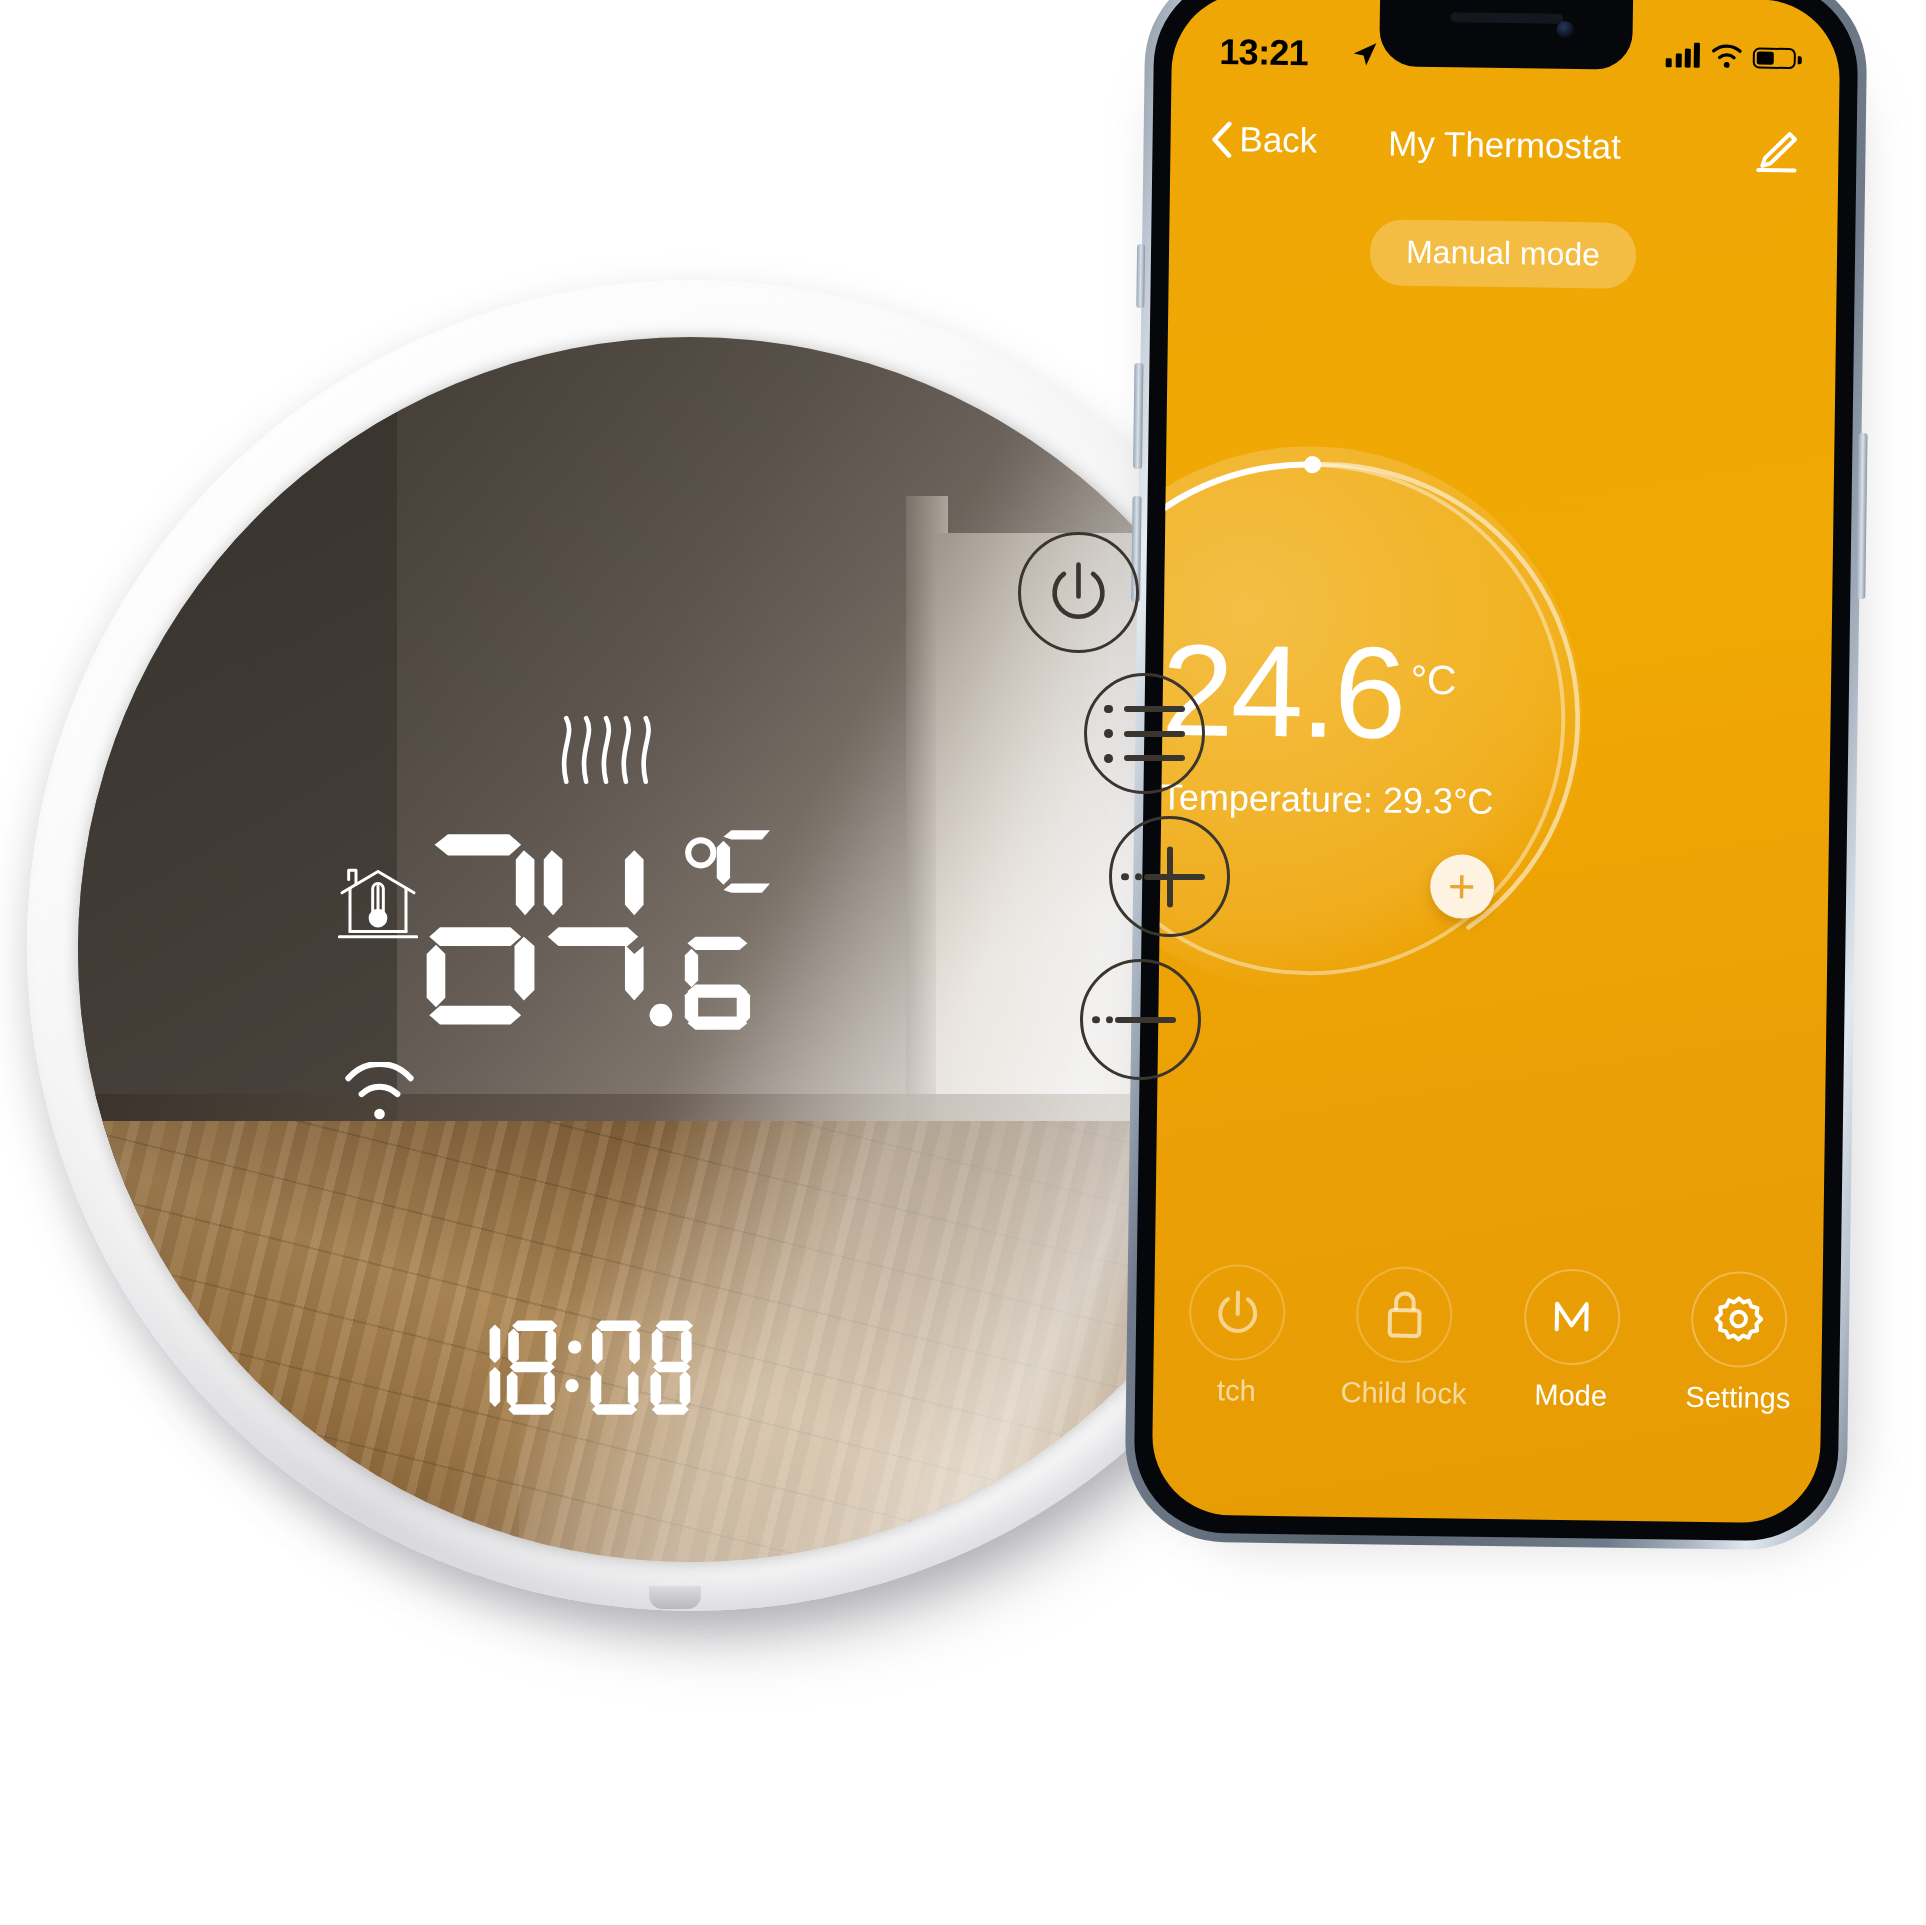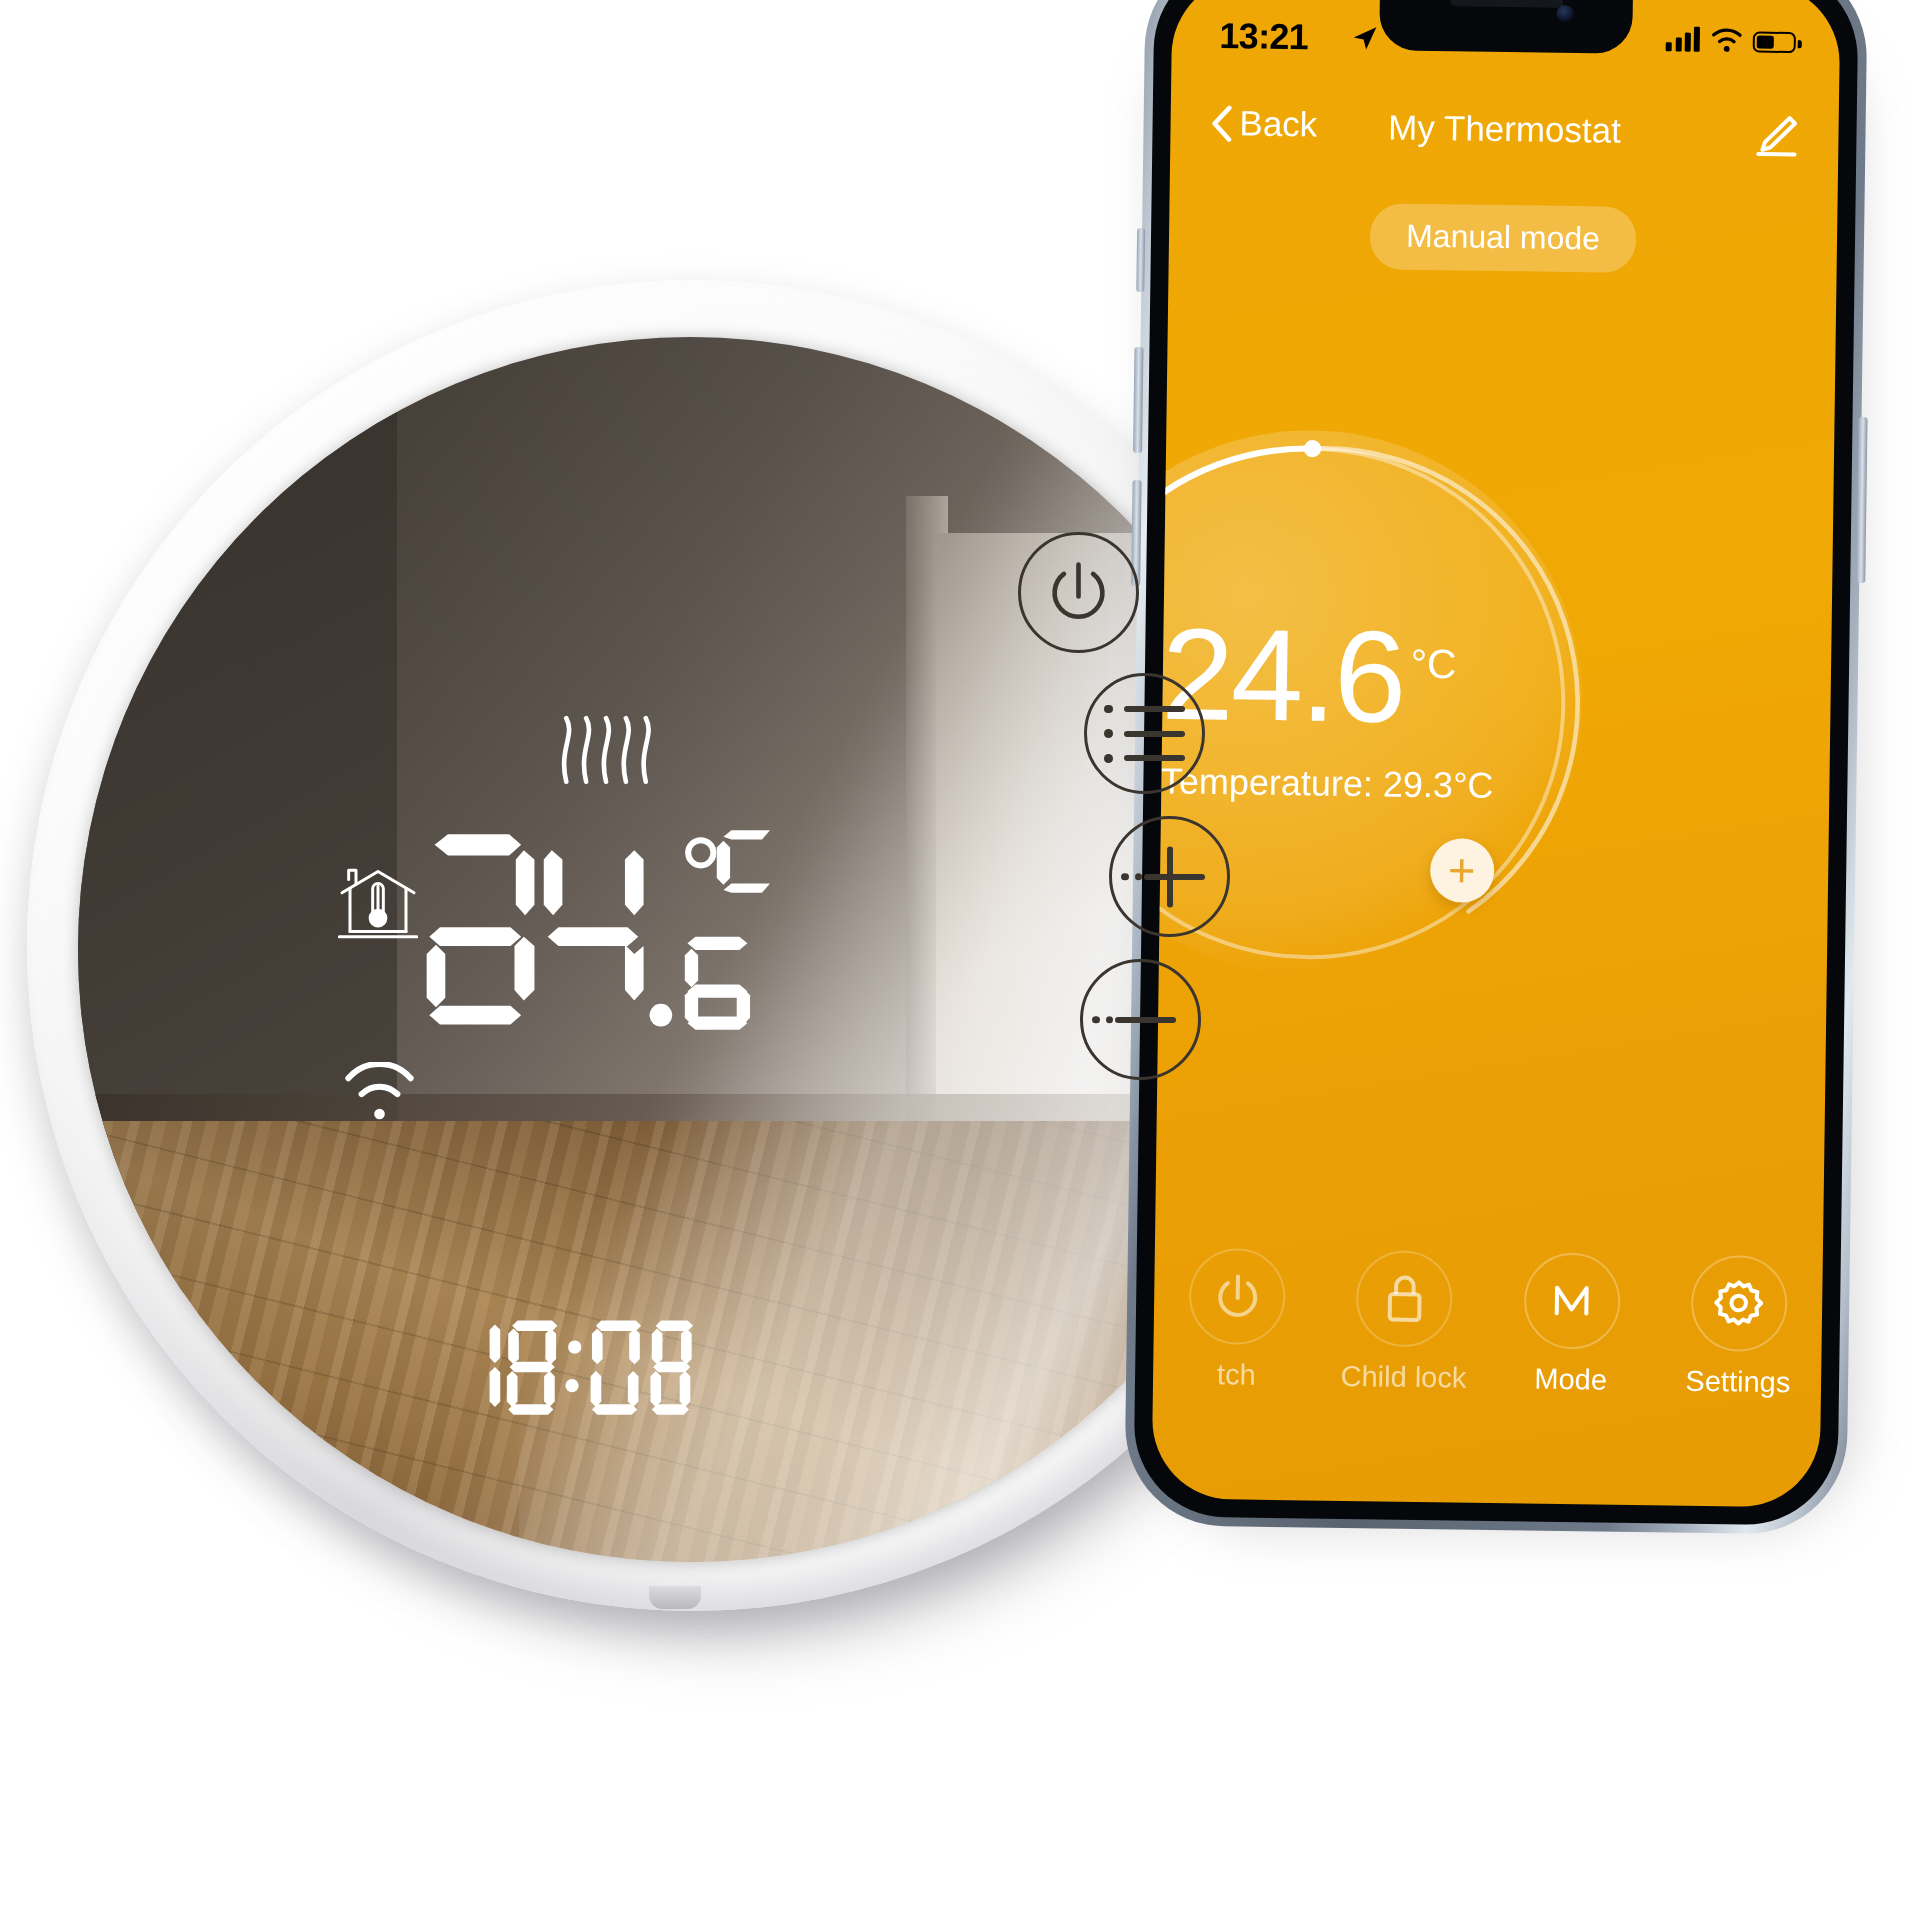--- a/index.html
+++ b/index.html
@@ -1,20 +1,20 @@
 <!DOCTYPE html>
 <html style="font-size:10.6px"><head>
 <meta charset="utf-8">
 <style>
   html,body{margin:0;padding:0;background:#ffffff;}
   body{width:1926px;height:1925px;position:relative;overflow:hidden;
        font-family:"Liberation Sans", sans-serif;}
 
   
-  #phone-wrap{position:absolute;left:1135px;top:0px;width:739px;height:1537px;}
+  #phone-wrap{position:absolute;left:1135px;top:16px;width:739px;height:1537px;}
   .phone-shadow{position:absolute;left:27px;top:27px;width:692px;height:1498px;
       border-radius:100px;background:rgba(120,120,130,.30);filter:blur(27px);}
   .phone-body{position:absolute;left:0;top:-47px;width:722px;height:1577px;
       border-radius:100px;
       background:linear-gradient(100deg,#8d98a6 0%,#c3ccd6 6%,#e7edf3 11%,#aab6c3 18%,
                  #6f7b8a 24%,#59636f 50%,#6f7b8a 76%,#a9b4c1 84%,#e2e9f0 90%,
                  #b8c2cd 95%,#77828f 100%);
       transform:rotate(0.8deg);}
   .phone-inner{position:absolute;left:9.3px;top:9.3px;right:9.3px;bottom:9.3px;
       border-radius:92px;background:#05070a;}

